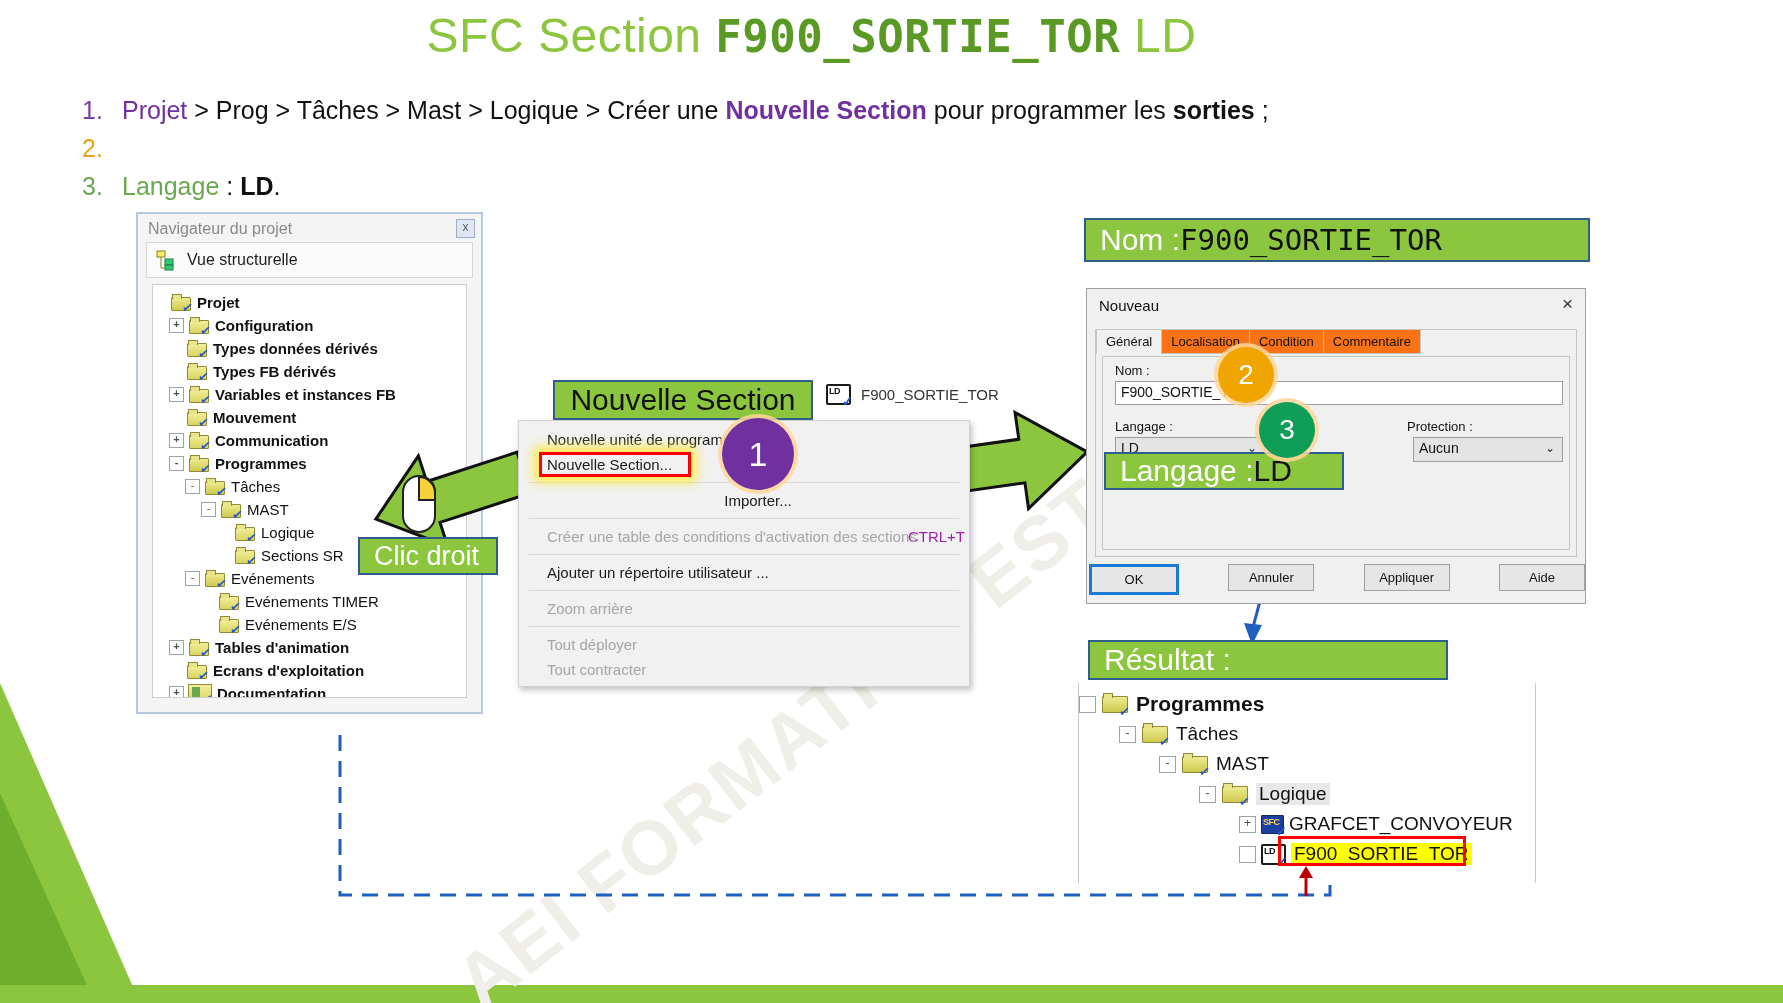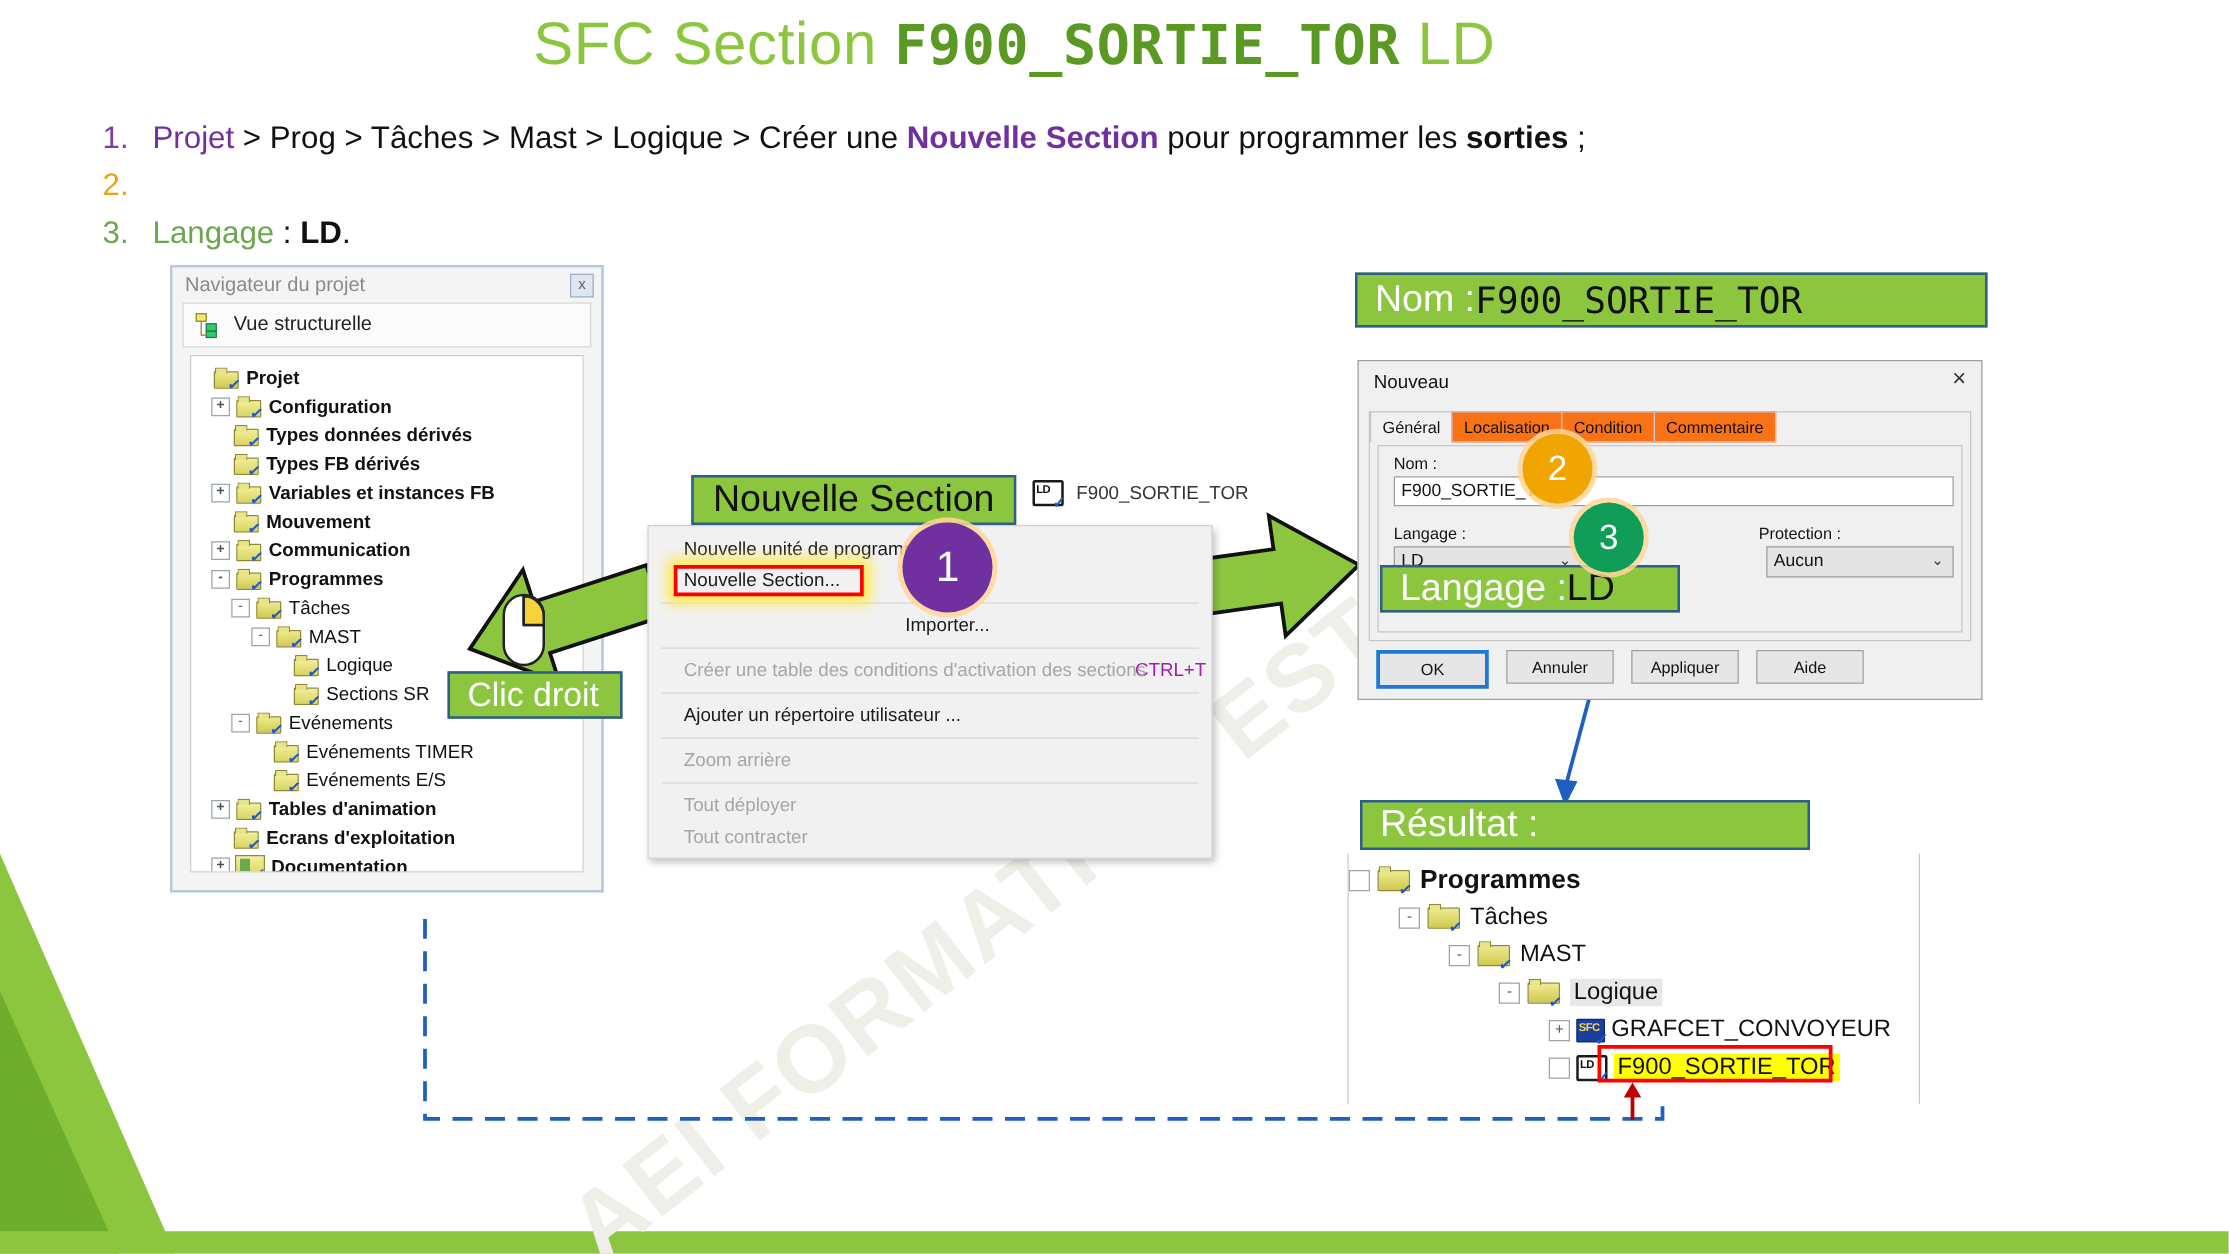--- a/index.html
+++ b/index.html
@@ -127,21 +127,21 @@
   
   .arrowsvg{position:absolute;z-index:5;}
 
   
   .mouse{
     position:absolute;left:396px;top:472px;width:46px;height:64px;z-index:8;
   }
 
   
   .dialog{
-    position:absolute;left:1086px;top:288px;width:500px;height:272px;
+    position:absolute;left:1086px;top:288px;width:500px;height:316px;
     background:#f0f0f0;border:1px solid #a0a0a0;z-index:6;box-sizing:border-box;
   }
   .dlg-title{position:absolute;left:12px;top:8px;font-size:15px;color:#111;}
   .dlg-x{position:absolute;right:12px;top:5px;font-size:19px;color:#333;line-height:19px;}
   .dlg-body{
     position:absolute;left:8px;top:40px;right:8px;bottom:46px;background:#f0f0f0;
     border:1px solid #c6c6c6;box-sizing:border-box;
   }
   .tabs{position:absolute;left:0;top:-1px;display:flex;}
   .tab{
@@ -156,21 +156,21 @@
   .fld-label{position:absolute;font-size:13px;color:#111;}
   .txtinput{
     position:absolute;background:#ffffff;border:1px solid #9d9d9d;font-size:14px;
     color:#111;padding:2px 5px;box-sizing:border-box;
   }
   .selbox{
     position:absolute;background:#e4e4e4;border:1px solid #9d9d9d;font-size:14px;
     color:#111;padding:2px 5px;box-sizing:border-box;
   }
   .selbox .chev{position:absolute;right:7px;top:3px;font-size:12px;color:#333;}
-  .dlg-btns{position:absolute;left:14px;right:0;bottom:8px;display:flex;justify-content:flex-start;gap:14px;}
+  .dlg-btns{position:absolute;left:2px;right:0;bottom:8px;display:flex;justify-content:space-between;gap:14px;}
   .dbtn{
     width:84px;height:25px;background:#e6e6e6;border:1px solid #a0a0a0;
     font-size:13px;color:#111;display:flex;align-items:center;justify-content:center;
   }
   .dbtn.focus{border:3px solid #1a7ad4;}
 
   
   .restree{
     position:absolute;left:1078px;top:683px;width:458px;height:200px;
     background:#ffffff;border-left:1px solid #c9c9c9;border-right:1px solid #c9c9c9;z-index:4;

